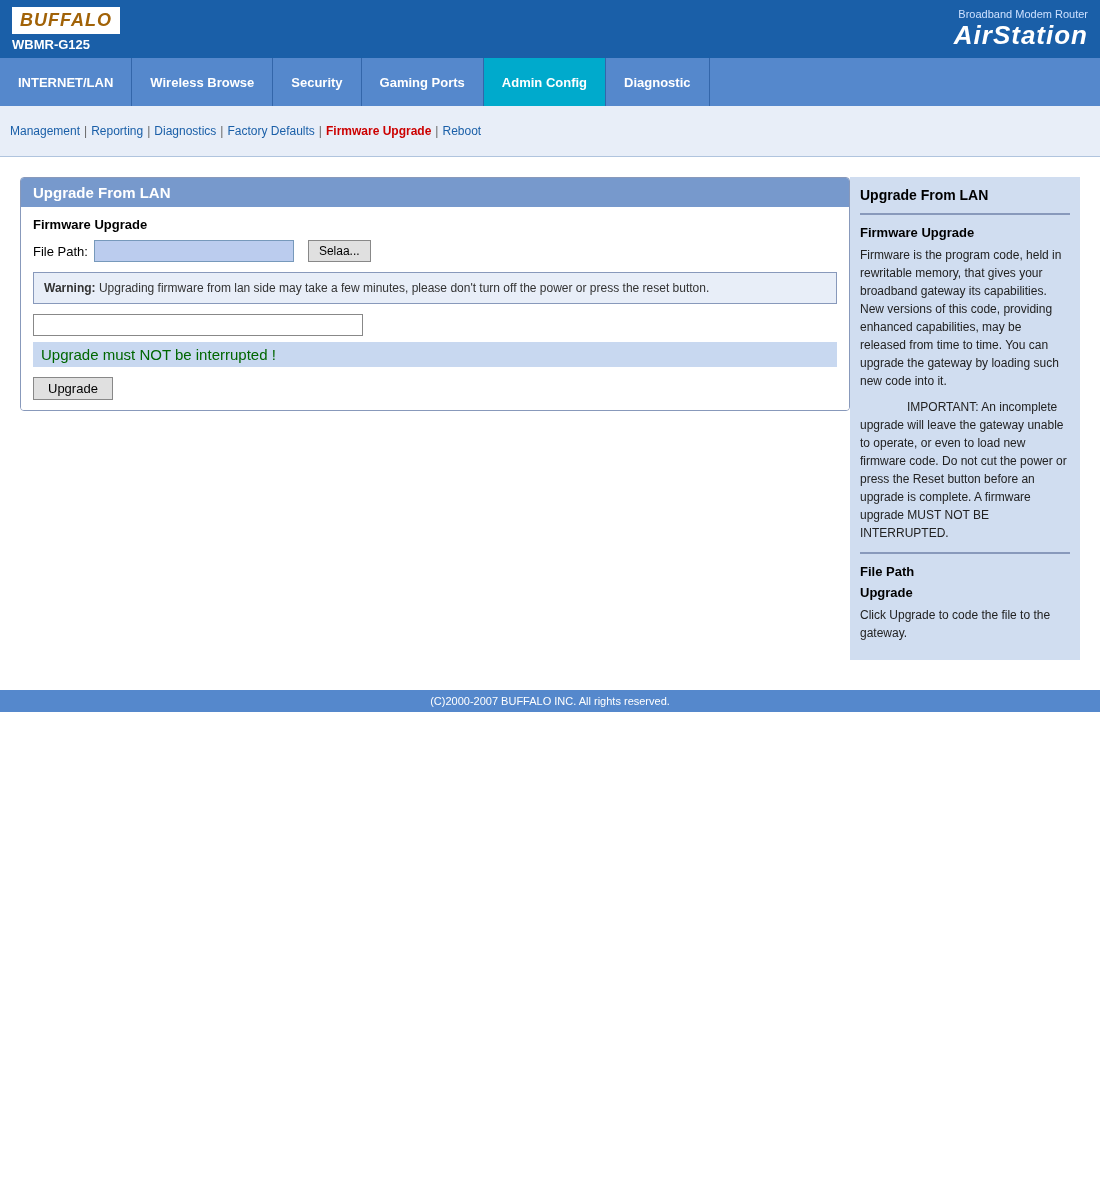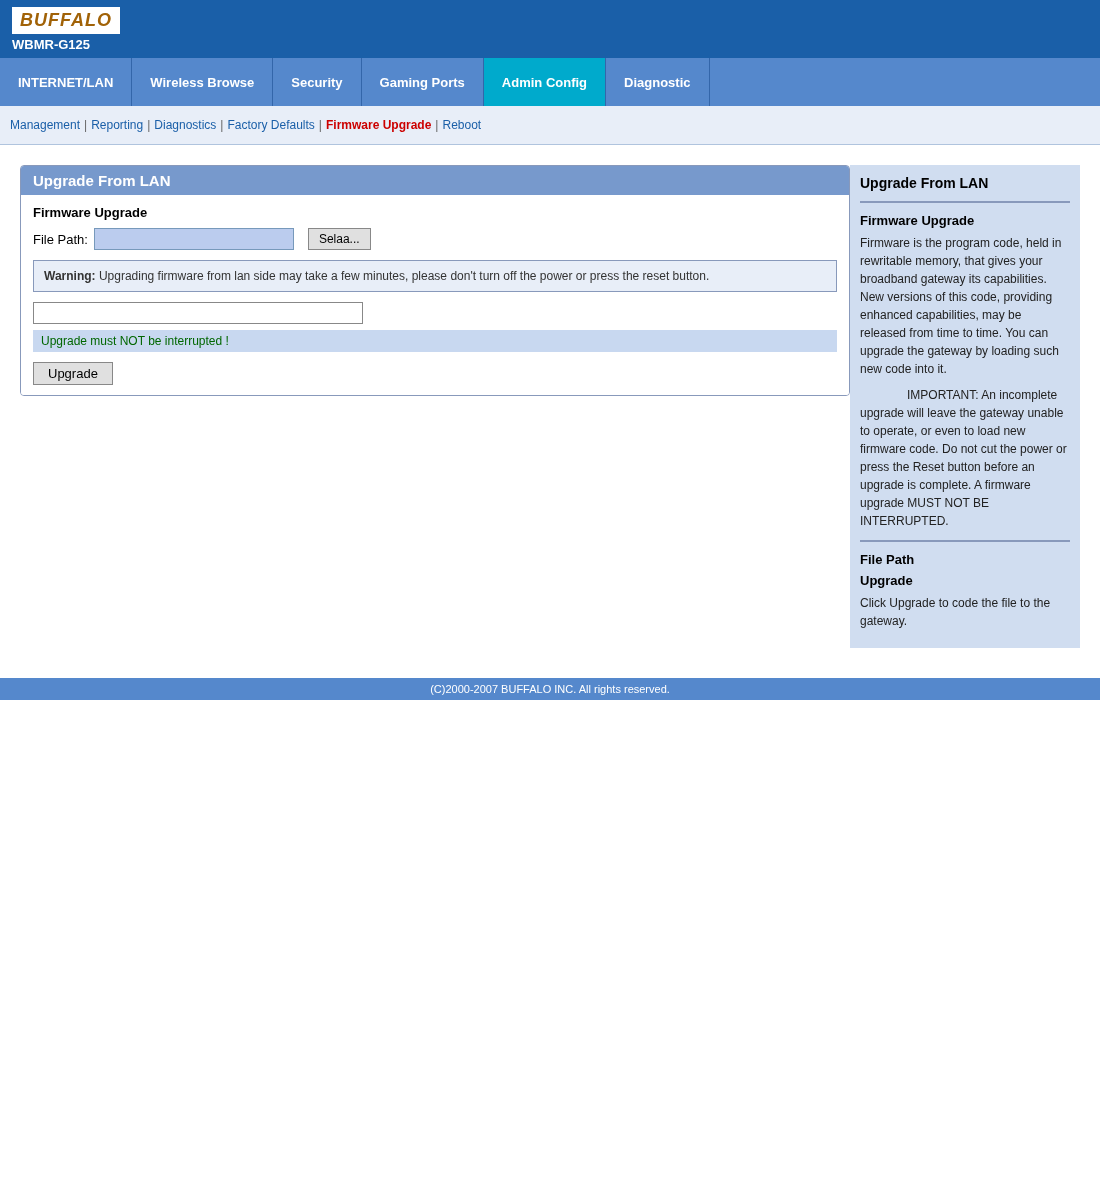--- a/index.html
+++ b/index.html
@@ -46,21 +46,21 @@
       font-size: 13px;
       cursor: pointer;
       border-right: 1px solid #3366aa;
       white-space: nowrap;
     }
     .nav-item.active { background: #00aacc; color: #fff; }
 
     
     #subnav {
       background: #e8eef8;
-      padding: 12px 10px;
+      padding: 18px 10px;
       font-size: 12px;
       border-bottom: 1px solid #b0c4de;
     }
     .subnav-link {
       color: #1a5fa8;
       text-decoration: none;
       cursor: pointer;
     }
     .subnav-link.active { color: #cc0000; font-weight: bold; }
     .subnav-sep { color: #666; margin: 0 4px; }
@@ -141,21 +141,21 @@
       width: 330px;
       height: 22px;
       border: 1px solid #888;
       background: #fff;
       margin-bottom: 6px;
     }
 
     .upgrade-must-row {
       background: #c8d8f0;
       padding: 4px 8px;
-      font-size: 12px;
+      font-size: 15px;
       color: #006600;
       margin-bottom: 10px;
     }
 
     .upgrade-btn {
       background: #e0e0e0;
       border: 1px solid #888;
       padding: 3px 14px;
       font-size: 13px;
       cursor: pointer;
@@ -206,20 +206,24 @@
 
     
   </style>
 </head>
 <body>
 
 <div id="header">
   <div id="logo-area">
     <div id="logo-buffalo">BUFFALO</div>
     <div id="model-name">WBMR-G125</div>
+  </div>
+  <div id="airstation-area">
+    <div id="airstation-subtitle">Broadband Modem Router</div>
+    <div id="airstation-brand">AirStation</div>
   </div>
 </div>
 
 <div id="nav">
     <div class="nav-item">INTERNET/LAN</div>
     <div class="nav-item">Wireless Browse</div>
     <div class="nav-item">Security</div>
     <div class="nav-item">Gaming Ports</div>
     <div class="nav-item active">Admin Config</div>
     <div class="nav-item">Diagnostic</div>

